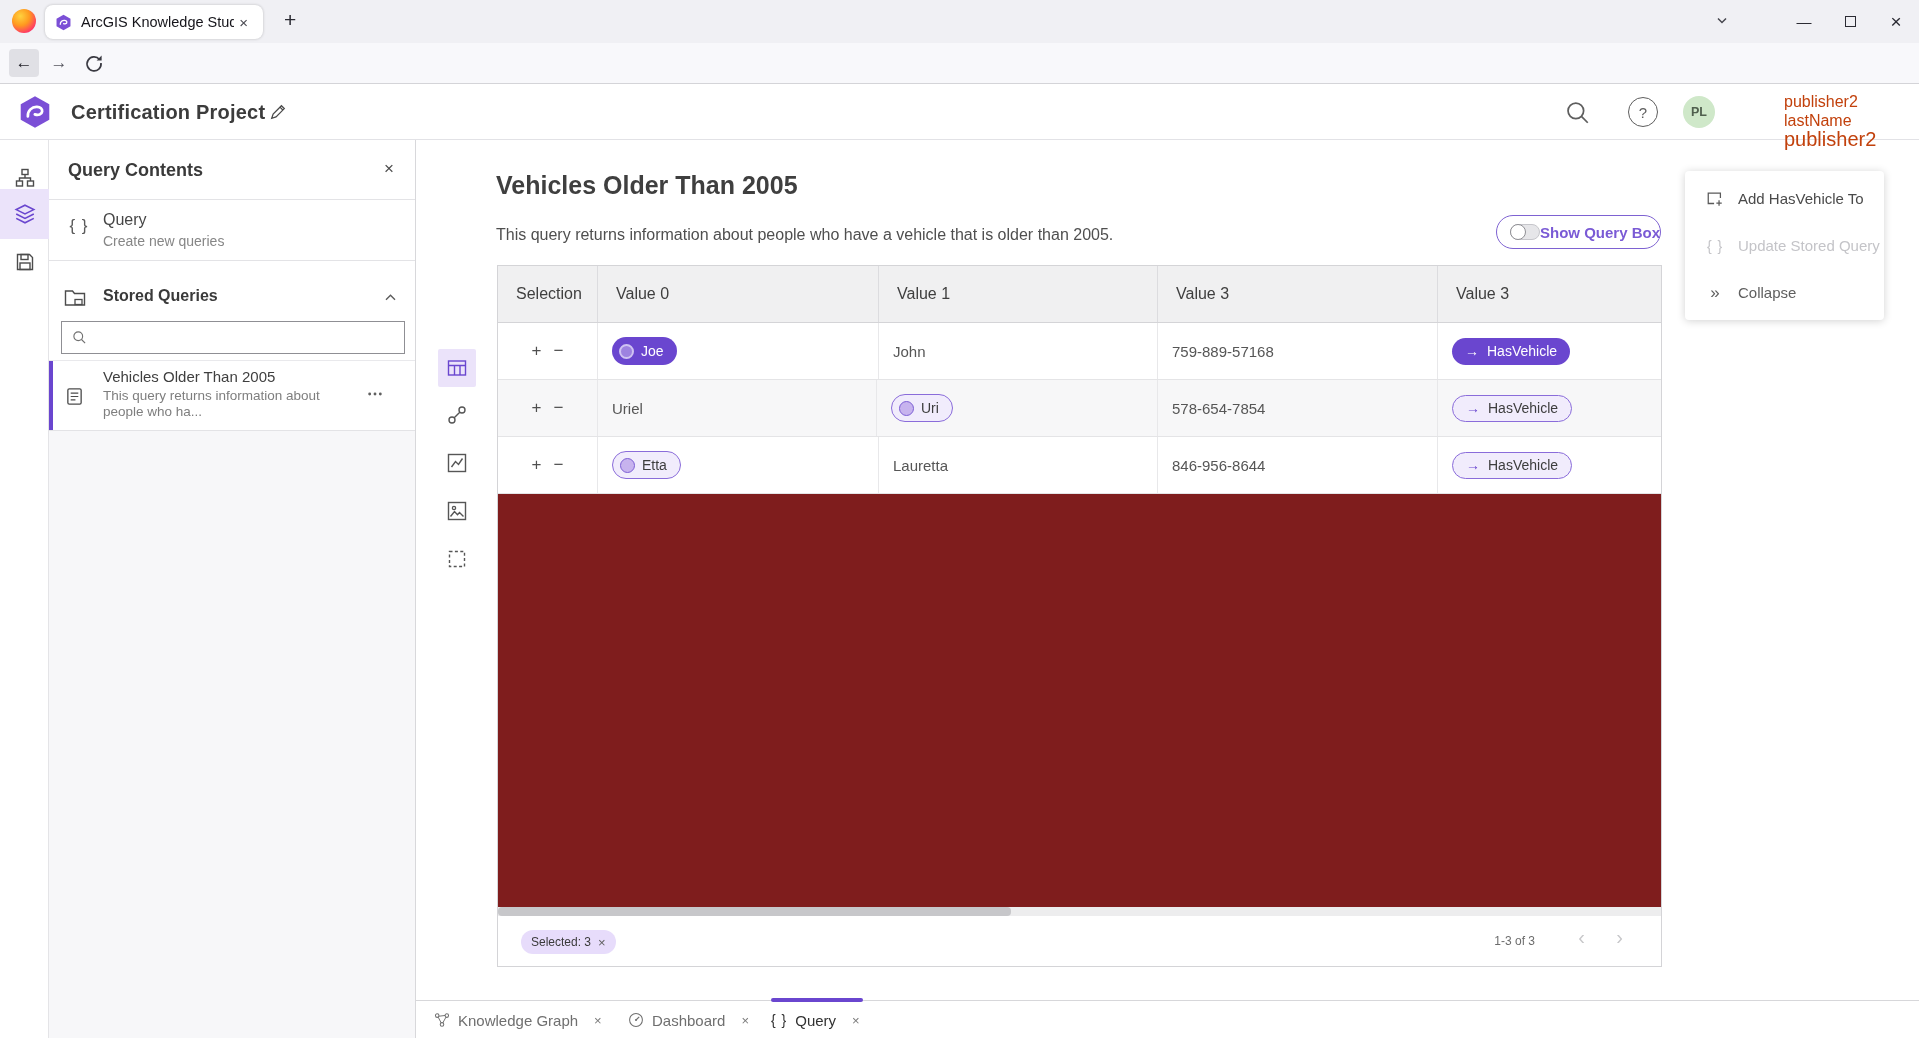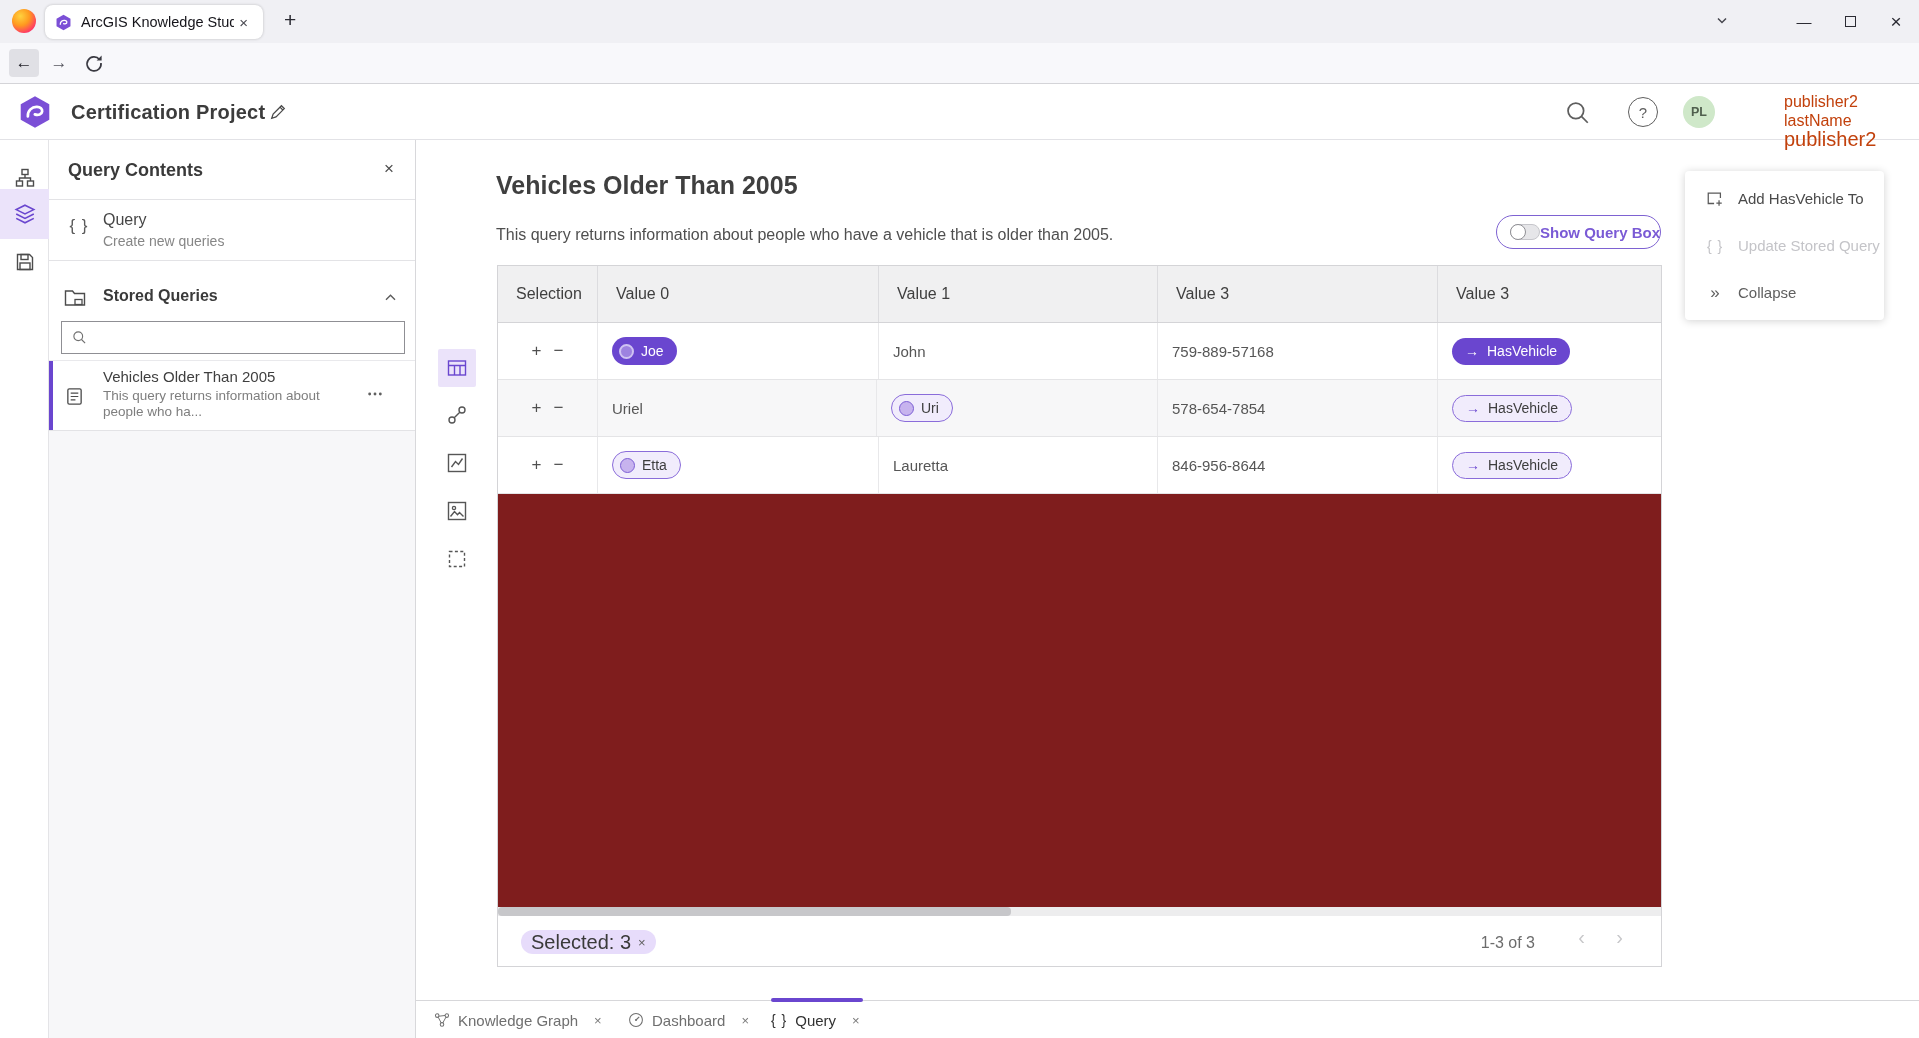--- a/index.html
+++ b/index.html
@@ -117,23 +117,23 @@
   .pill.line .dot { background:#c7b3ee; border:1.5px solid #7d5fd5; }
   .rpill { display:inline-flex; align-items:center; height:27px; border-radius:14px; padding:0 13px; margin-left:14px; font-size:14px; gap:8px; }
   .rpill.fill { background:#6a46cf; color:#fff; }
   .rpill.line { background:#f1ecfc; border:1.5px solid #8a6cda; color:#3d3d3d; }
   .rpill.line .ar { color:#6a46cf; }
   .hscroll { position:absolute; left:0; top:641px; width:1163px; height:9px; background:#ededee; }
   .hscroll .thumb { position:absolute; left:0; top:0; width:513px; height:9px; background:#c7c7ca; border-radius:4px; }
   .card-ft { position:absolute; left:0; top:650px; width:1163px; height:50px; background:#fff; }
   .chip { position:absolute; left:23px; top:14px; height:24px; border-radius:12px; background:#e7dcfb; display:inline-flex;
     align-items:center; padding:0 10px; gap:7px; }
-  .chip .t { font-size:20px; color:#3a3a3a; }
+  .chip .t { font-size:12px; color:#3a3a3a; }
   .chip .x { font-size:13px; color:#5f5f5f; }
-  .pager { position:absolute; right:126px; top:18px; font-size:16px; color:#6c6c6c;text-align:right; }
+  .pager { position:absolute; right:126px; top:18px; font-size:12px; color:#6c6c6c;text-align:right; }
   .pg-prev,.pg-next { position:absolute; top:10px; font-size:20px; color:#c7c7ca; }
   .pg-prev { right:76px; } .pg-next { right:38px; }
 
   
   .cmenu { position:absolute; left:1685px; top:171px; width:199px; background:#fff; border-radius:4px;
     box-shadow:0 1px 8px rgba(0,0,0,.18); padding:4px 0; }
   .cm-item { height:47px; display:flex; align-items:center; padding-left:20px; font-size:15px; color:#4a4a4a; gap:13px; }
   .cm-item .ic { width:20px; display:flex; justify-content:center; color:#5a5a5a; }
   .cm-item.dis, .cm-item.dis .ic { color:#c4c4c8; }
   .cm-item.soft, .cm-item.soft .ic { color:#5f5f5f; }

